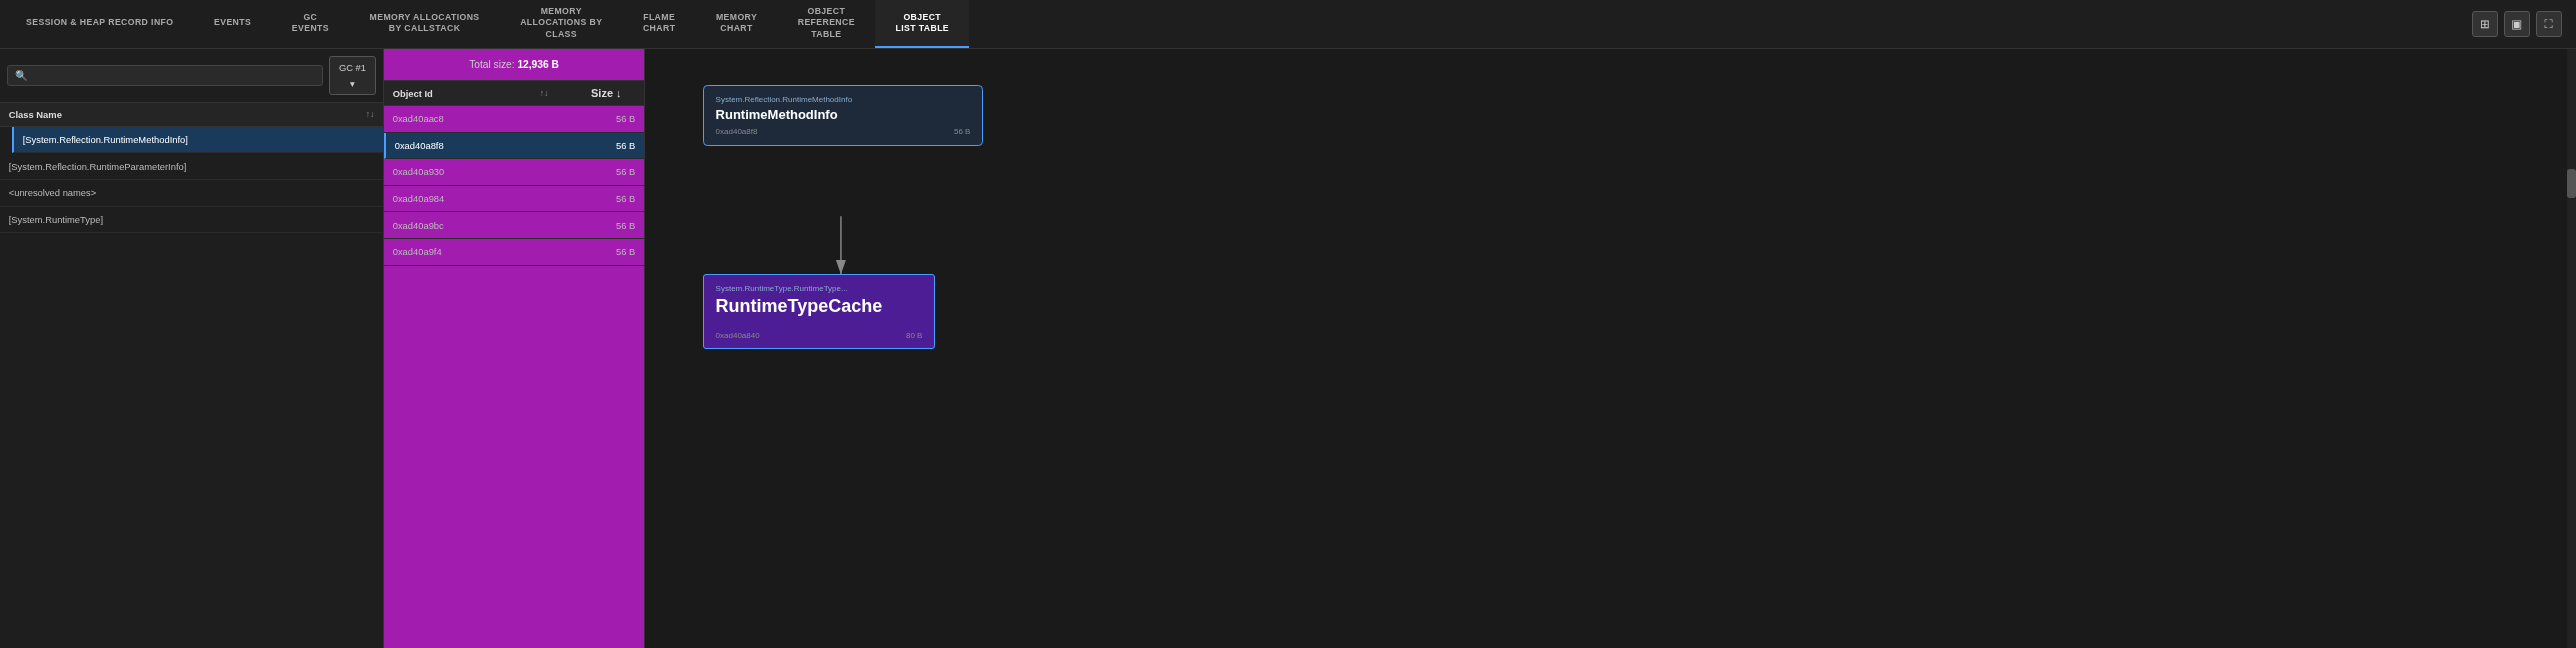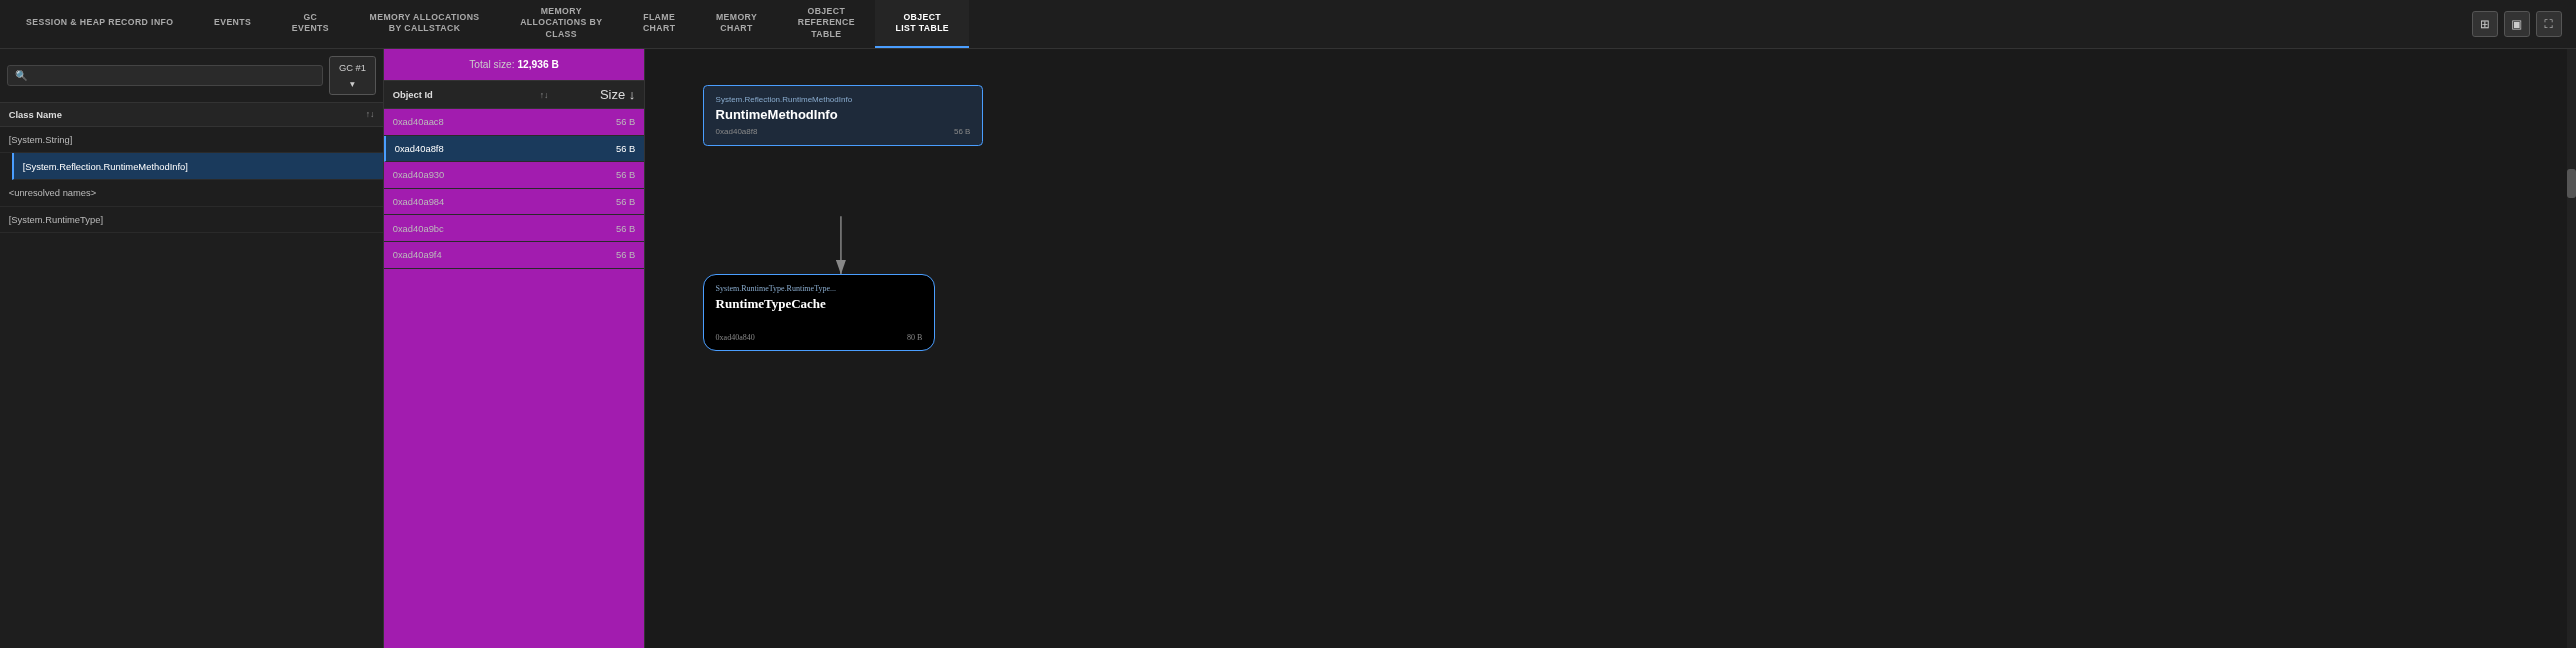--- a/index.html
+++ b/index.html
@@ -178,24 +178,24 @@
       gap: 29px;
     }
     .col-obj-id {
       flex: 1;
       font-weight: 600;
       color: #ddd;
       font-size: 9.4px;
     }
     .col-size {
       width: 58px;
-      font-weight: 400;
+      font-weight: 700;
       color: #ddd;
-      font-size: 13px;
-      text-align: right;
+      font-size: 11px;
+      text-align: center;
     }
     .obj-list { flex: 1; overflow-y: auto; }
     .obj-row {
       display: flex;
       align-items: center;
       padding: 7.3px 8.7px;
       border-bottom: 0.7px solid #2a2a2a;
       cursor: pointer;
       color: #bbb;
       font-size: 9.4px;
@@ -243,37 +243,36 @@
     }
     .ref-node .node-footer {
       display: flex;
       justify-content: space-between;
       font-size: 8px;
       color: #888;
     }
 
     .ref-node-secondary {
       position: absolute;
-      background: #000000;
+      background: #4c1d95;
       border: 1.5px solid #4a9eff;
-      border-radius: 13px;
+      border-radius: 3px;
       padding: 8.7px 11.6px;
       min-width: 203px;
-      font-family: Liberation Serif, serif;
     }
     .ref-node-secondary .node-type {
       font-size: 8px;
       color: #88aacc;
       margin-bottom: 2.9px;
     }
     .ref-node-secondary .node-name {
-      font-size: 13px;
+      font-size: 18px;
       font-weight: 600;
       color: #fff;
-      margin-bottom: 21px;
+      margin-bottom: 14px;
     }
     .ref-node-secondary .node-footer {
       display: flex;
       justify-content: space-between;
       font-size: 8px;
       color: #888;
     }
 
     
     .arrows-svg {
@@ -360,25 +359,25 @@
         <span>▾</span>
       </div>
     </div>
 
     <div class="table-header">
       <span class="col-class-name">Class Name</span>
       <span class="sort-icon">↑↓</span>
     </div>
 
     <div class="class-list">
-      <div class="class-row">
-        <span>[System.String]</span>
-      </div>
       <div class="class-row selected">
         <span>[System.Reflection.RuntimeMethodInfo]</span>
+      </div>
+      <div class="class-row">
+        <span>[System.Reflection.RuntimeParameterInfo]</span>
       </div>
       <div class="class-row">
         <span>&lt;unresolved names&gt;</span>
       </div>
       <div class="class-row">
         <span>[System.RuntimeType]</span>
       </div>
     </div>
   </div>
 

